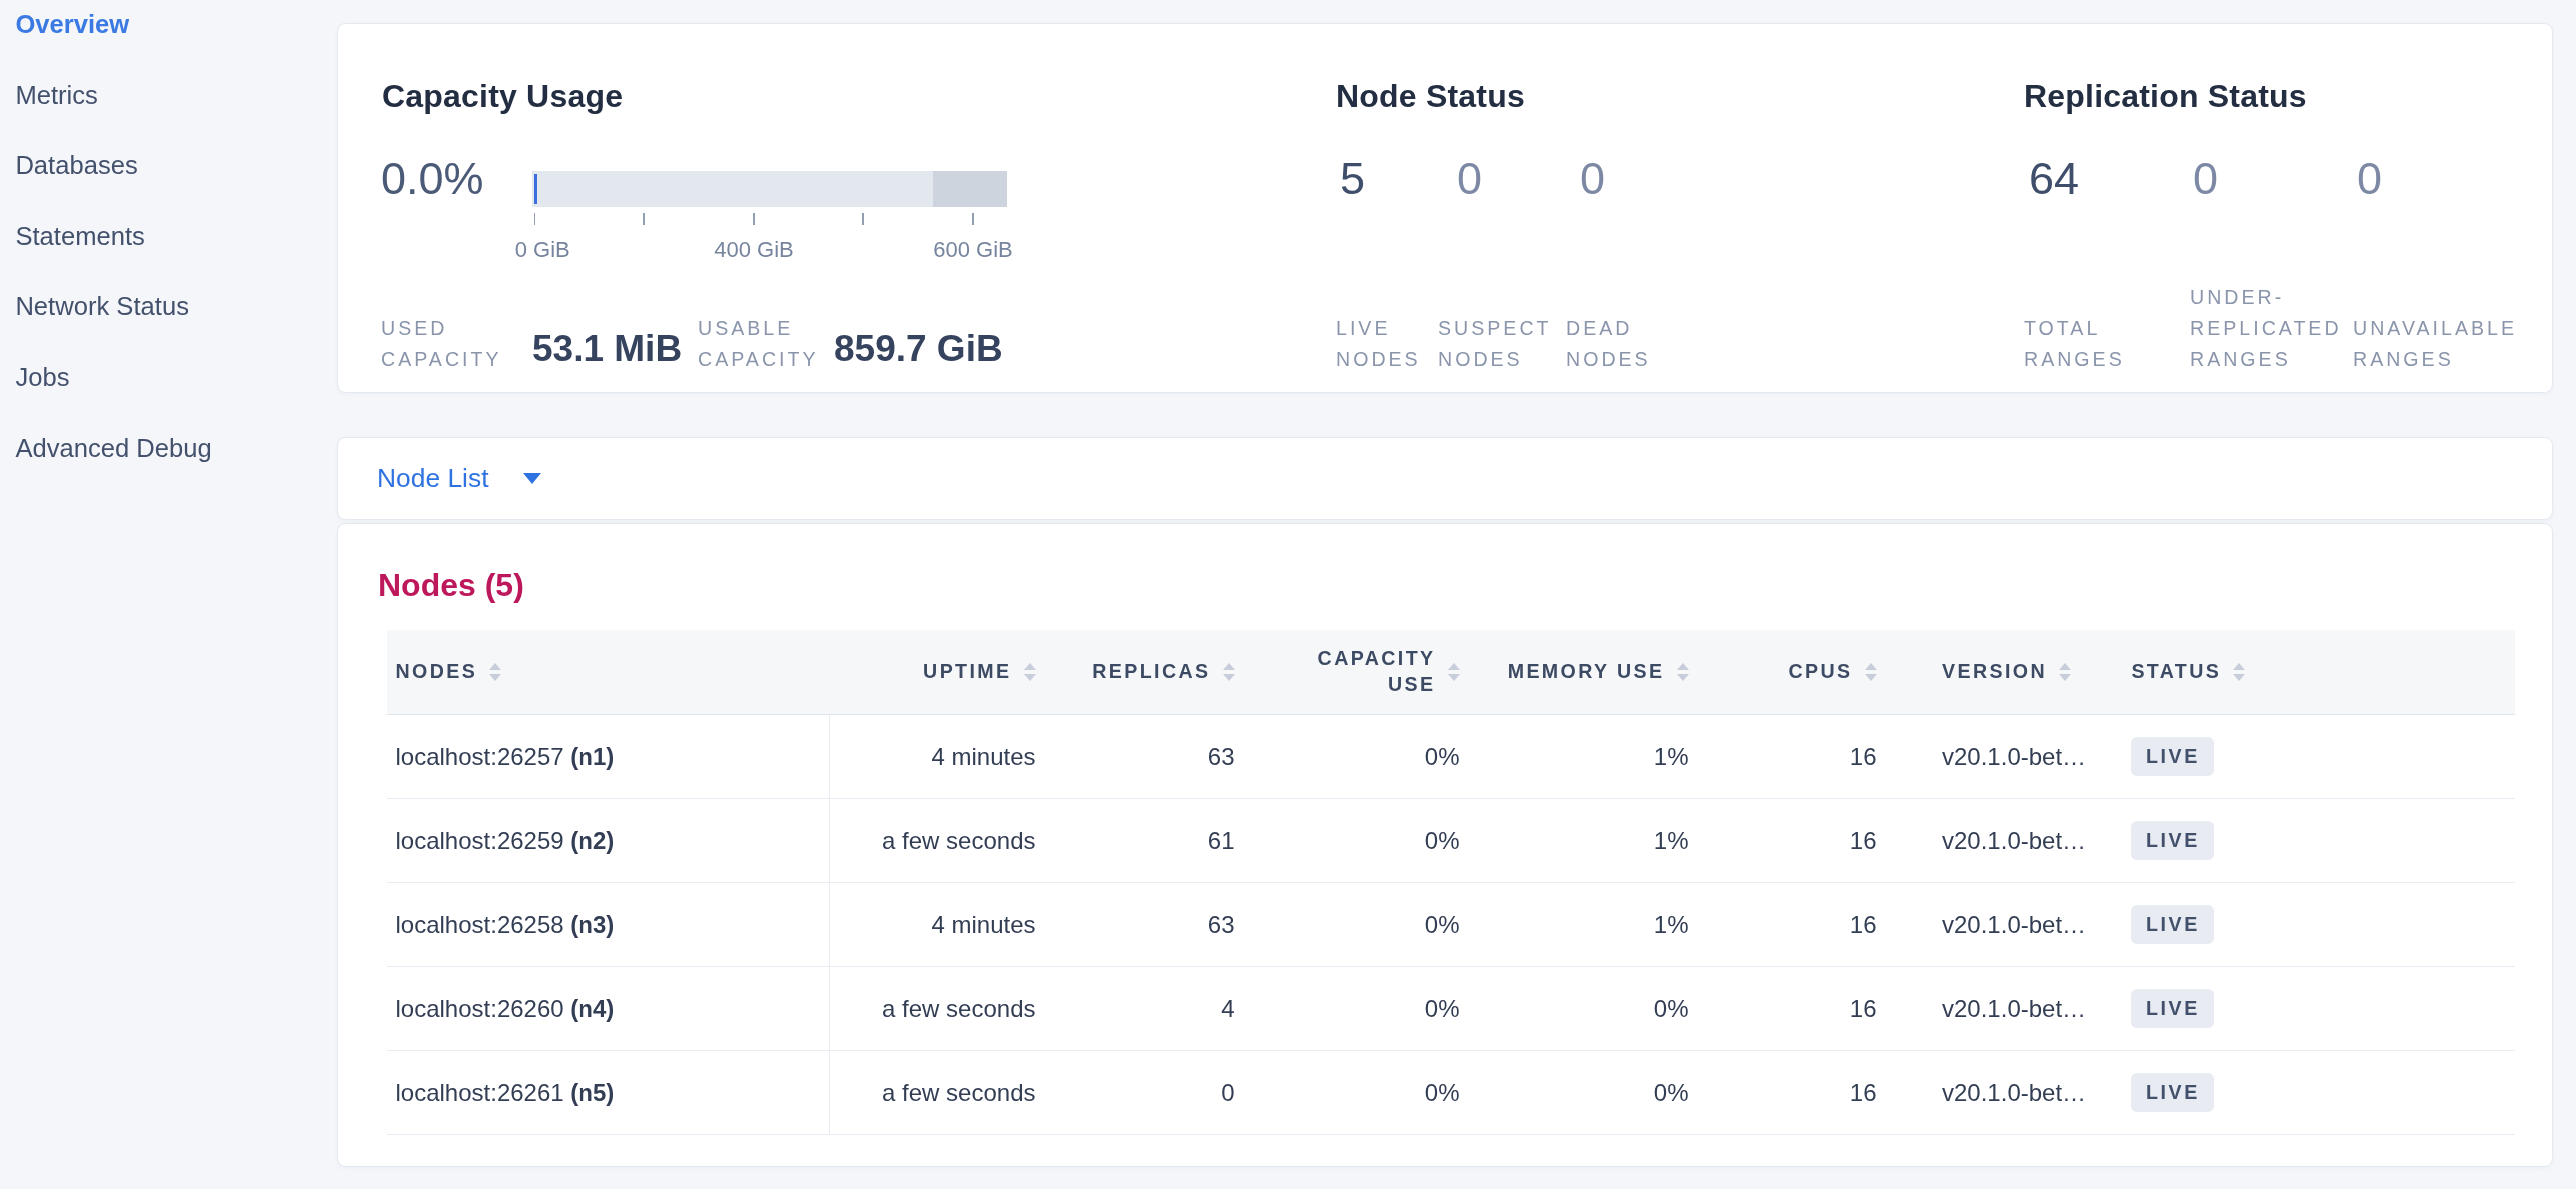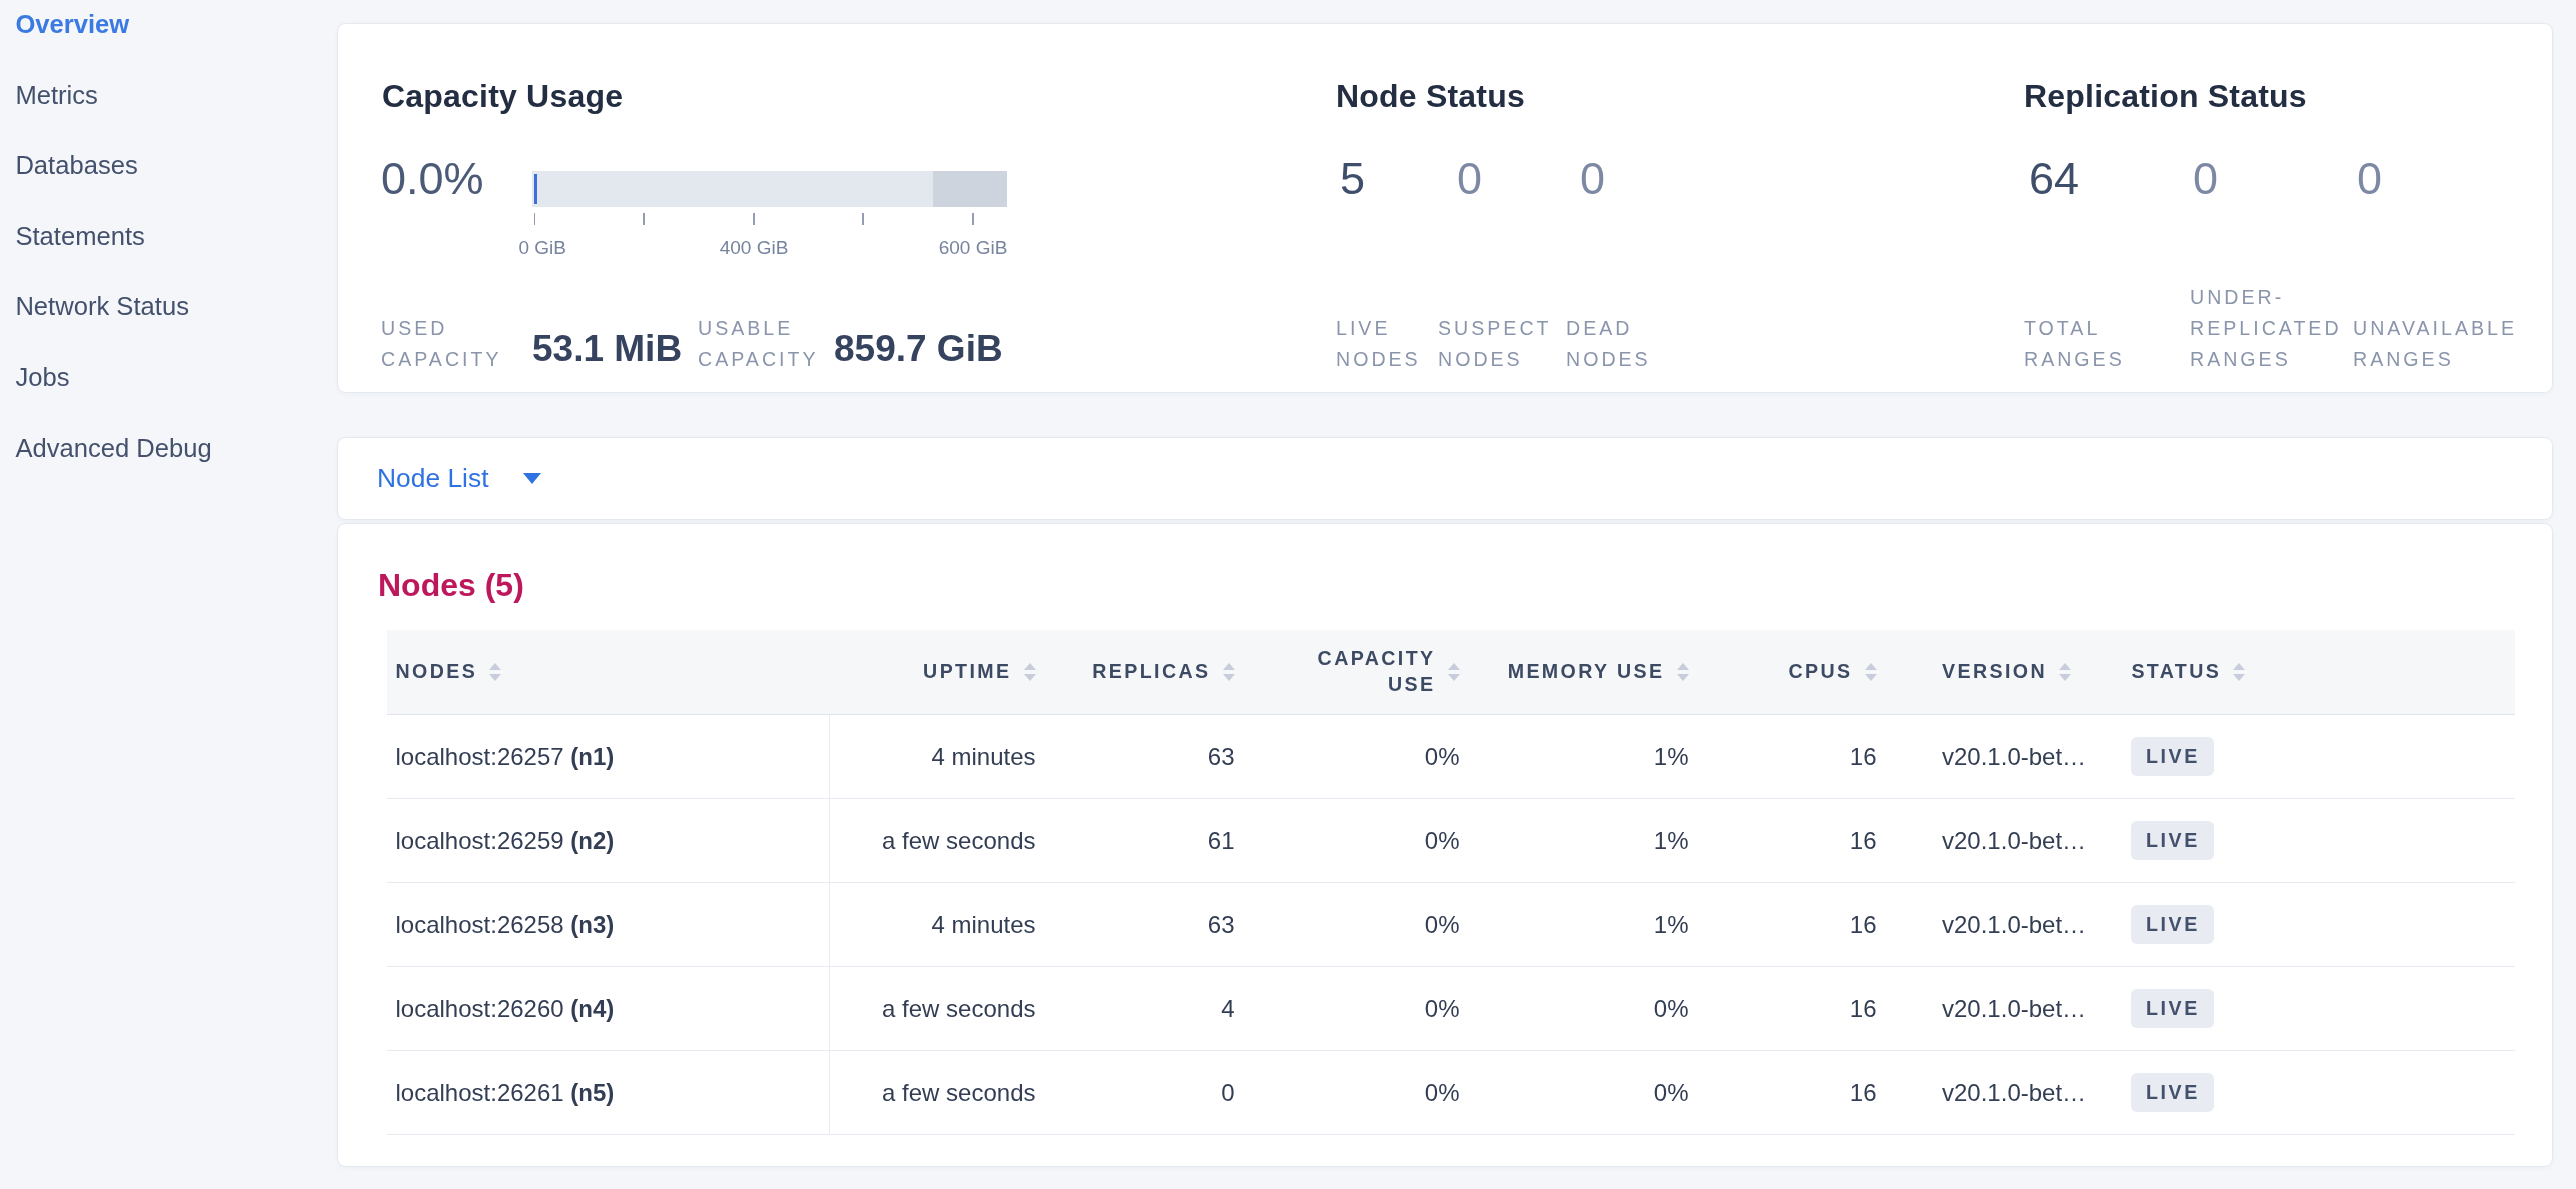--- a/index.html
+++ b/index.html
@@ -61,21 +61,21 @@
   .cap-bar .marker {
     position:absolute; left:1.7px; top:3.4px; bottom:3.4px; width:3.4px;
     background:#3b6fe0;
   }
   .cap-axis { position:absolute; left:194px; top:189px; width:475px; height:60px; }
   .cap-axis .tick {
     position:absolute; top:0; width:1.7px; height:12px; background:#939eb3;
   }
   .cap-axis .tick-label {
     position:absolute; top:24px; transform:translateX(-50%);
-    font-size:19px; color:#76849e; white-space:nowrap;
+    font-size:22px; color:#76849e; white-space:nowrap;
   }
 
   
   .strip {
     margin-top:44px; height:83px;
     display:flex; align-items:center; padding-left:39px;
     cursor:pointer;
   }
   .strip-label { font-size:26.4px; color:#2e73e1; }
   .caret-down {

